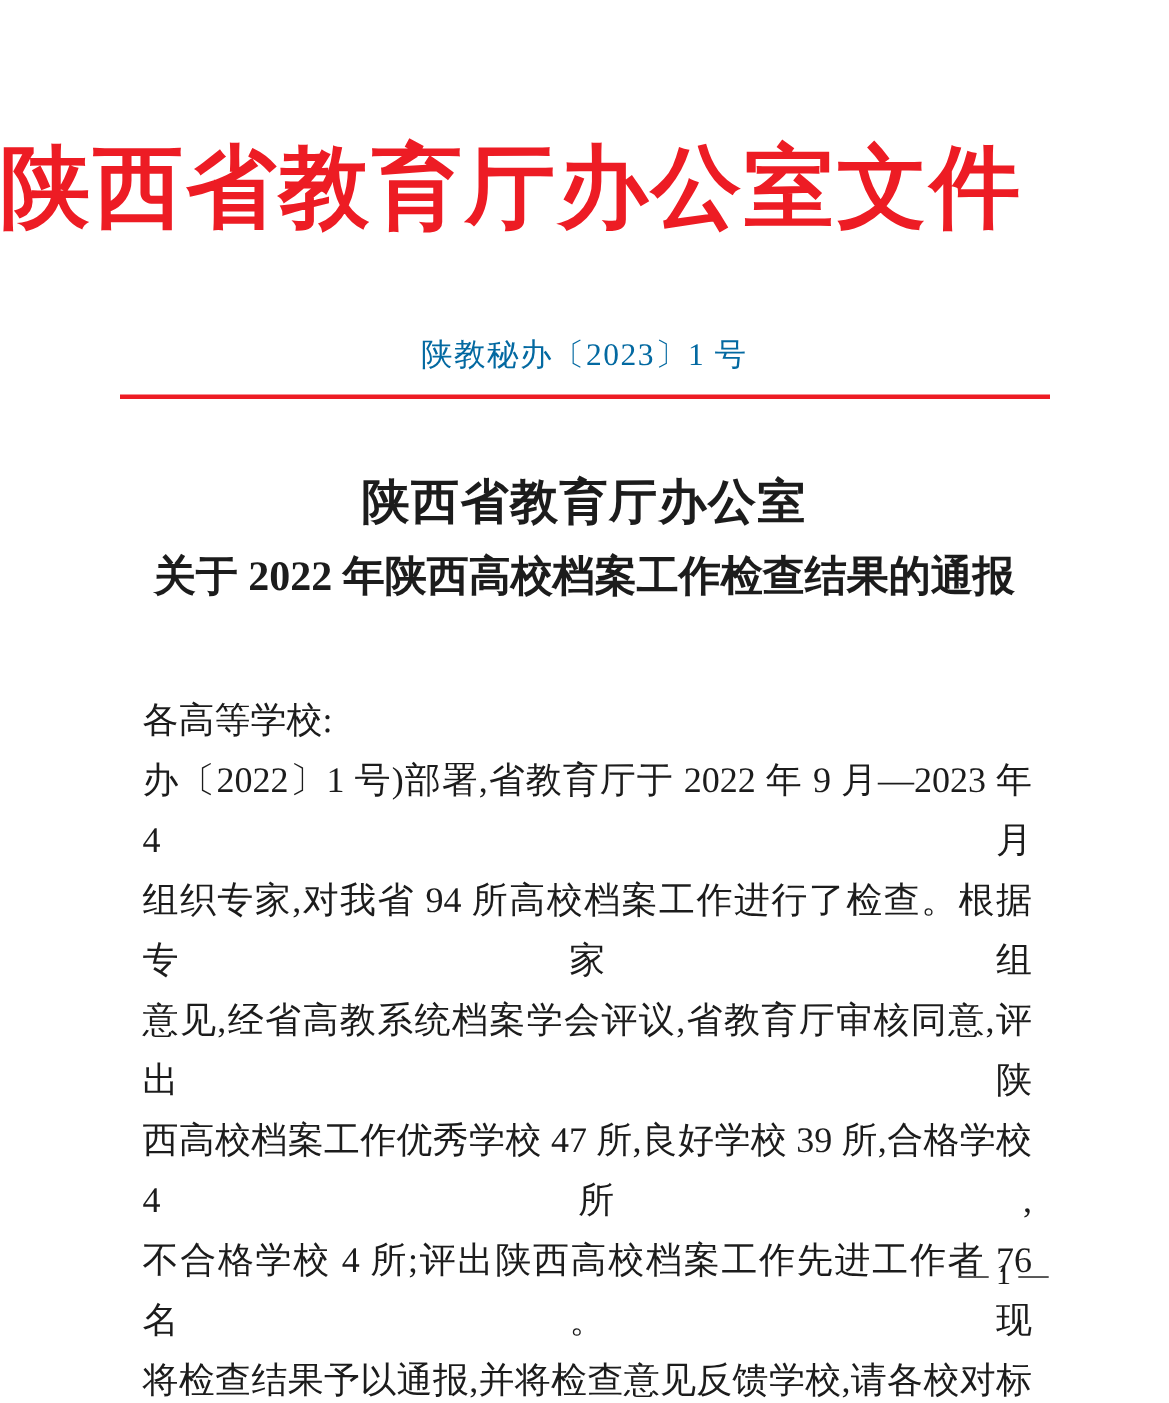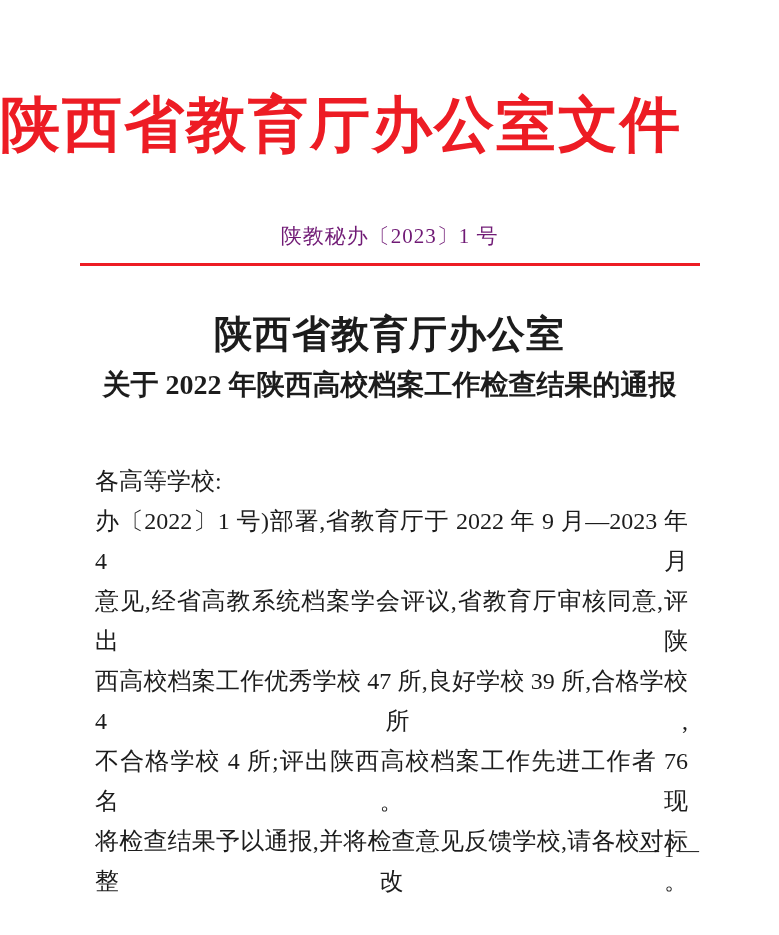--- a/index.html
+++ b/index.html
@@ -22,33 +22,33 @@
     font-weight: bold;
     color: var(--accent-red);
     letter-spacing: 2px;
     white-space: nowrap;
   }
   .doc-number {
     margin-top: 60px;
     text-align: center;
     font-size: 21px;
     line-height: 26px;
-    color: #701a75;
+    color: #0369a1;
     letter-spacing: 1px;
   }
   .red-rule {
     width: 620px;
     height: 3px;
     margin: 14px auto 0 auto;
     background: var(--accent-red);
   }
   .doc-title-1 {
     margin-top: 50px;
     text-align: center;
-    font-size: 38px;
+    font-size: 32px;
     line-height: 36px;
     font-weight: bold;
     letter-spacing: 1px;
   }
   .doc-title-2 {
     margin-top: 15px;
     text-align: center;
     font-size: 28px;
     line-height: 36px;
     font-weight: bold;
@@ -90,20 +90,21 @@
 
   <div class="red-rule"></div>
 
   <div class="doc-title-1">陕西省教育厅办公室</div>
 
   <div class="doc-title-2">关于 2022 年陕西高校档案工作检查结果的通报</div>
 
   <div class="body-block">
     <div class="salutation">各高等学校:</div>
     <div class="body-line">办〔2022〕1 号)部署,省教育厅于 2022 年 9 月—2023 年 4 月</div>
+    <div class="body-line">组织专家,对我省 94 所高校档案工作进行了检查。根据专家组</div>
     <div class="body-line">意见,经省高教系统档案学会评议,省教育厅审核同意,评出陕</div>
     <div class="body-line">西高校档案工作优秀学校 47 所,良好学校 39 所,合格学校 4 所,</div>
     <div class="body-line">不合格学校 4 所;评出陕西高校档案工作先进工作者 76 名。现</div>
     <div class="body-line">将检查结果予以通报,并将检查意见反馈学校,请各校对标整改。</div>
   </div>
 
   <div class="page-number">— 1 —</div>
 
 </div>
 

